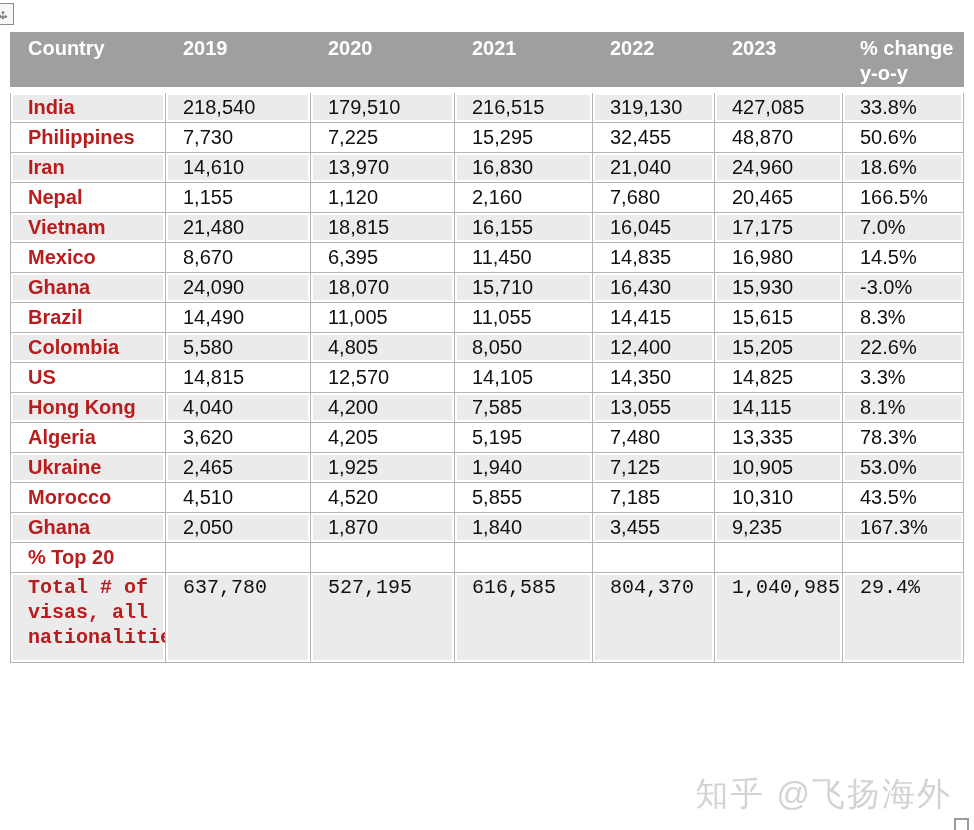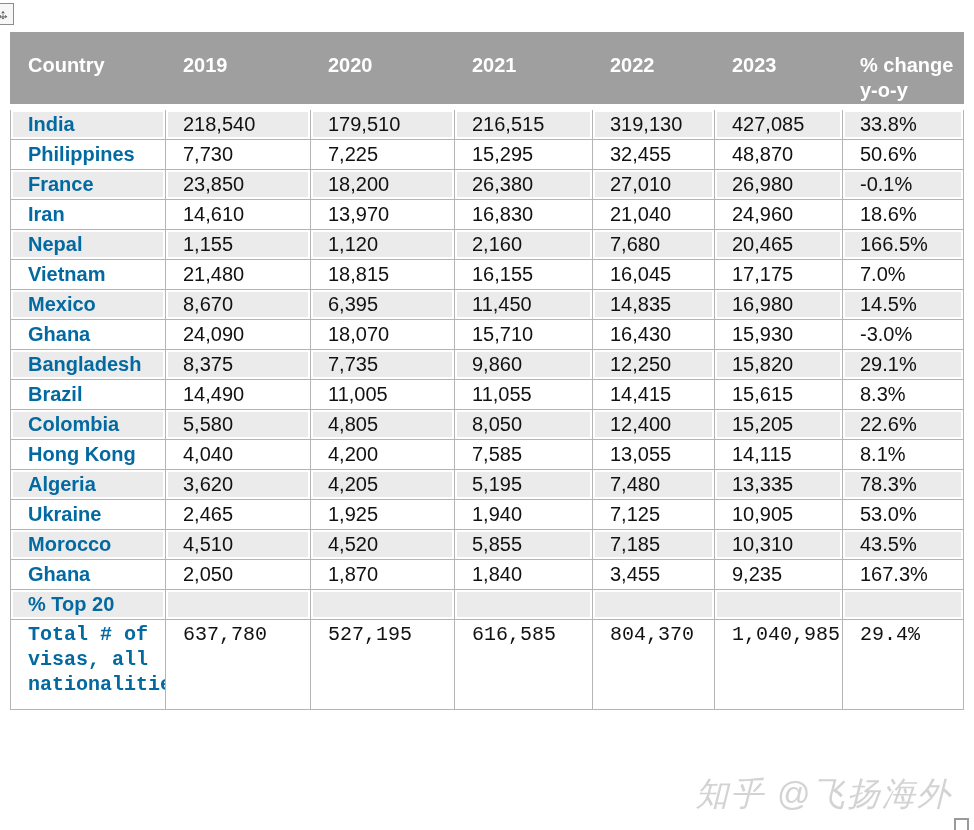--- a/index.html
+++ b/index.html
@@ -36,46 +36,45 @@
   table.permits {
     position: absolute; top: 32px; left: 10px;
     width: 953px;
     border-collapse: collapse; table-layout: fixed;
     border: 1px solid #8f8f8f;
   }
   thead th {
     background: #9f9f9f; color: #ffffff;
     font-weight: bold; text-align: left; vertical-align: top;
     font-size: 20px; line-height: 25px;
-    padding: 20px 4px 0 17px;
+    padding: 3px 4px 0 17px;
     height: 51px;               
     border: 1px solid #9f9f9f;
     border-bottom: 6px solid #ffffff;
   }
   tbody td {
     font-size: 20px; line-height: 25px;
     vertical-align: top;
     padding: 2px 4px 2px 17px;
     border: 1px solid #b5b5b5;
     background: #ffffff;
     box-shadow: inset 0 0 0 2px #ffffff; 
     overflow: hidden;
   }
   tbody tr:nth-child(odd) td { background: #ebebeb; }
-  tbody td.country { font-weight: bold; color: #0369a1; }
+  tbody td.country { font-weight: bold; color: #b91c1c; }
   tbody tr:last-child td { height: 85px; font-family: Liberation Mono, monospace; } 
 
   
   .watermark {
     position: absolute; top: 772px; right: 22px;
     font-size: 33px; letter-spacing: 2px;
     color: rgba(175,175,175,0.55);
     text-shadow: 1px 1px 0 rgba(255,255,255,0.95), -1px -1px 0 rgba(255,255,255,0.7);
     white-space: nowrap;
-    font-style: italic;
   }
 
   
   .resize-handle {
     position: absolute; top: 818px; left: 954px;
     width: 15px; height: 15px;
     background: #ffffff; border: 2px solid #9a9a9a;
     box-sizing: border-box;
   }
 </style>
@@ -123,29 +122,20 @@
       <tr>
         <td class="country">Philippines</td>
         <td>7,730</td>
         <td>7,225</td>
         <td>15,295</td>
         <td>32,455</td>
         <td>48,870</td>
         <td>50.6%</td>
       </tr>
       <tr>
-        <td class="country">France</td>
-        <td>23,850</td>
-        <td>18,200</td>
-        <td>26,380</td>
-        <td>27,010</td>
-        <td>26,980</td>
-        <td>-0.1%</td>
-      </tr>
-      <tr>
         <td class="country">Iran</td>
         <td>14,610</td>
         <td>13,970</td>
         <td>16,830</td>
         <td>21,040</td>
         <td>24,960</td>
         <td>18.6%</td>
       </tr>
       <tr>
         <td class="country">Nepal</td>
@@ -177,47 +167,47 @@
       <tr>
         <td class="country">Ghana</td>
         <td>24,090</td>
         <td>18,070</td>
         <td>15,710</td>
         <td>16,430</td>
         <td>15,930</td>
         <td>-3.0%</td>
       </tr>
       <tr>
-        <td class="country">Bangladesh</td>
-        <td>8,375</td>
-        <td>7,735</td>
-        <td>9,860</td>
-        <td>12,250</td>
-        <td>15,820</td>
-        <td>29.1%</td>
-      </tr>
-      <tr>
         <td class="country">Brazil</td>
         <td>14,490</td>
         <td>11,005</td>
         <td>11,055</td>
         <td>14,415</td>
         <td>15,615</td>
         <td>8.3%</td>
       </tr>
       <tr>
         <td class="country">Colombia</td>
         <td>5,580</td>
         <td>4,805</td>
         <td>8,050</td>
         <td>12,400</td>
         <td>15,205</td>
         <td>22.6%</td>
       </tr>
       <tr>
+        <td class="country">US</td>
+        <td>14,815</td>
+        <td>12,570</td>
+        <td>14,105</td>
+        <td>14,350</td>
+        <td>14,825</td>
+        <td>3.3%</td>
+      </tr>
+      <tr>
         <td class="country">Hong Kong</td>
         <td>4,040</td>
         <td>4,200</td>
         <td>7,585</td>
         <td>13,055</td>
         <td>14,115</td>
         <td>8.1%</td>
       </tr>
       <tr>
         <td class="country">Algeria</td>

